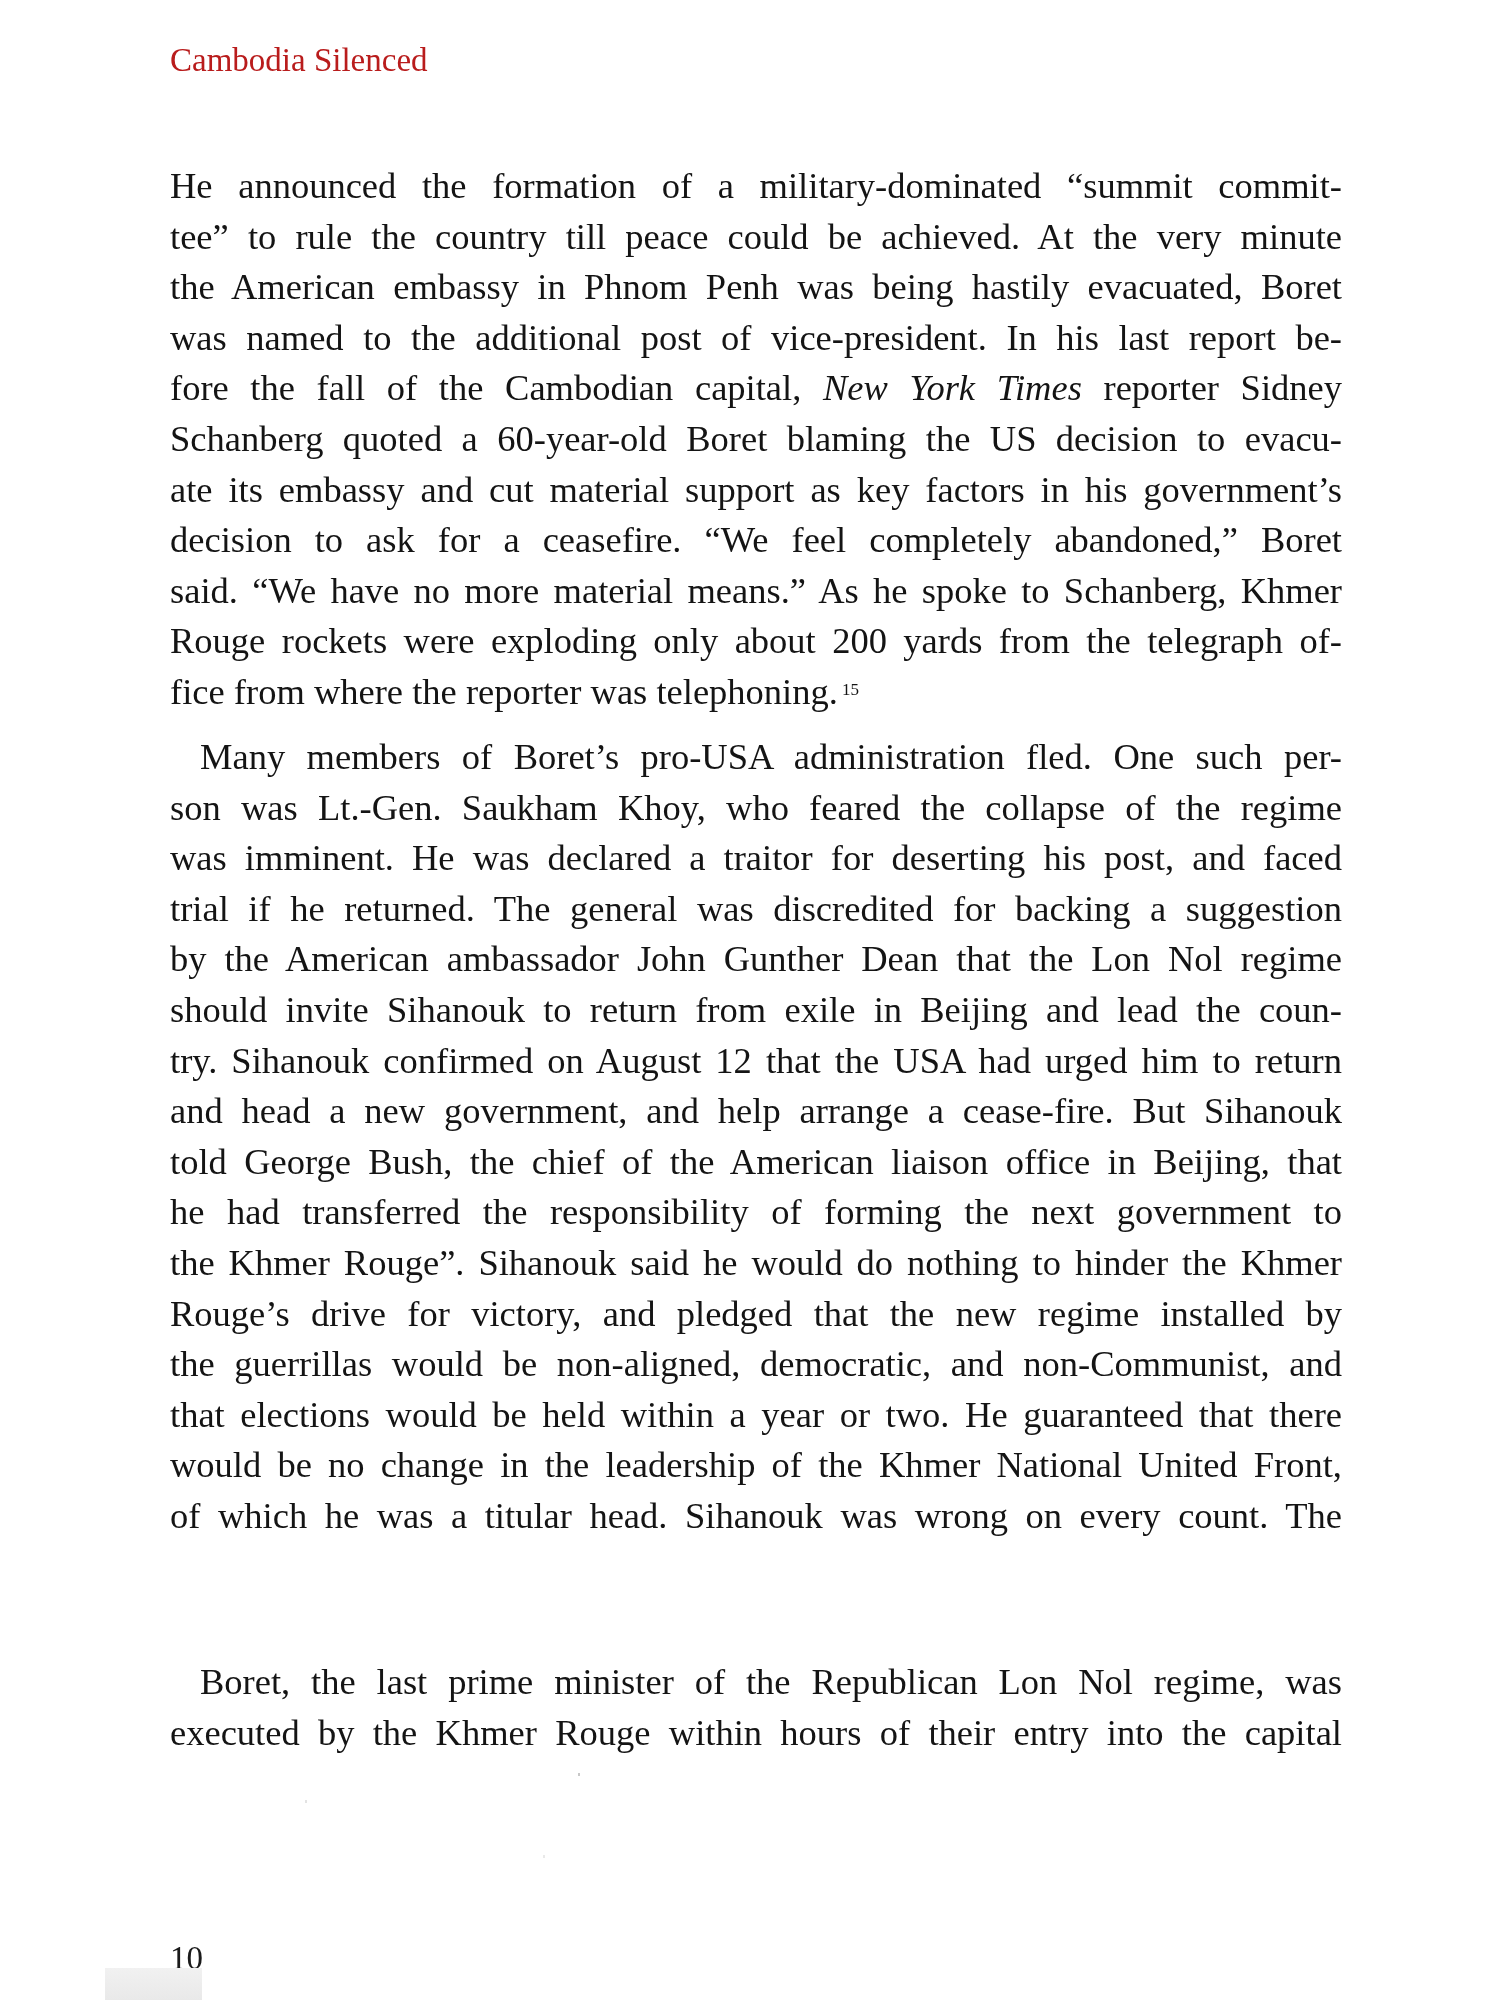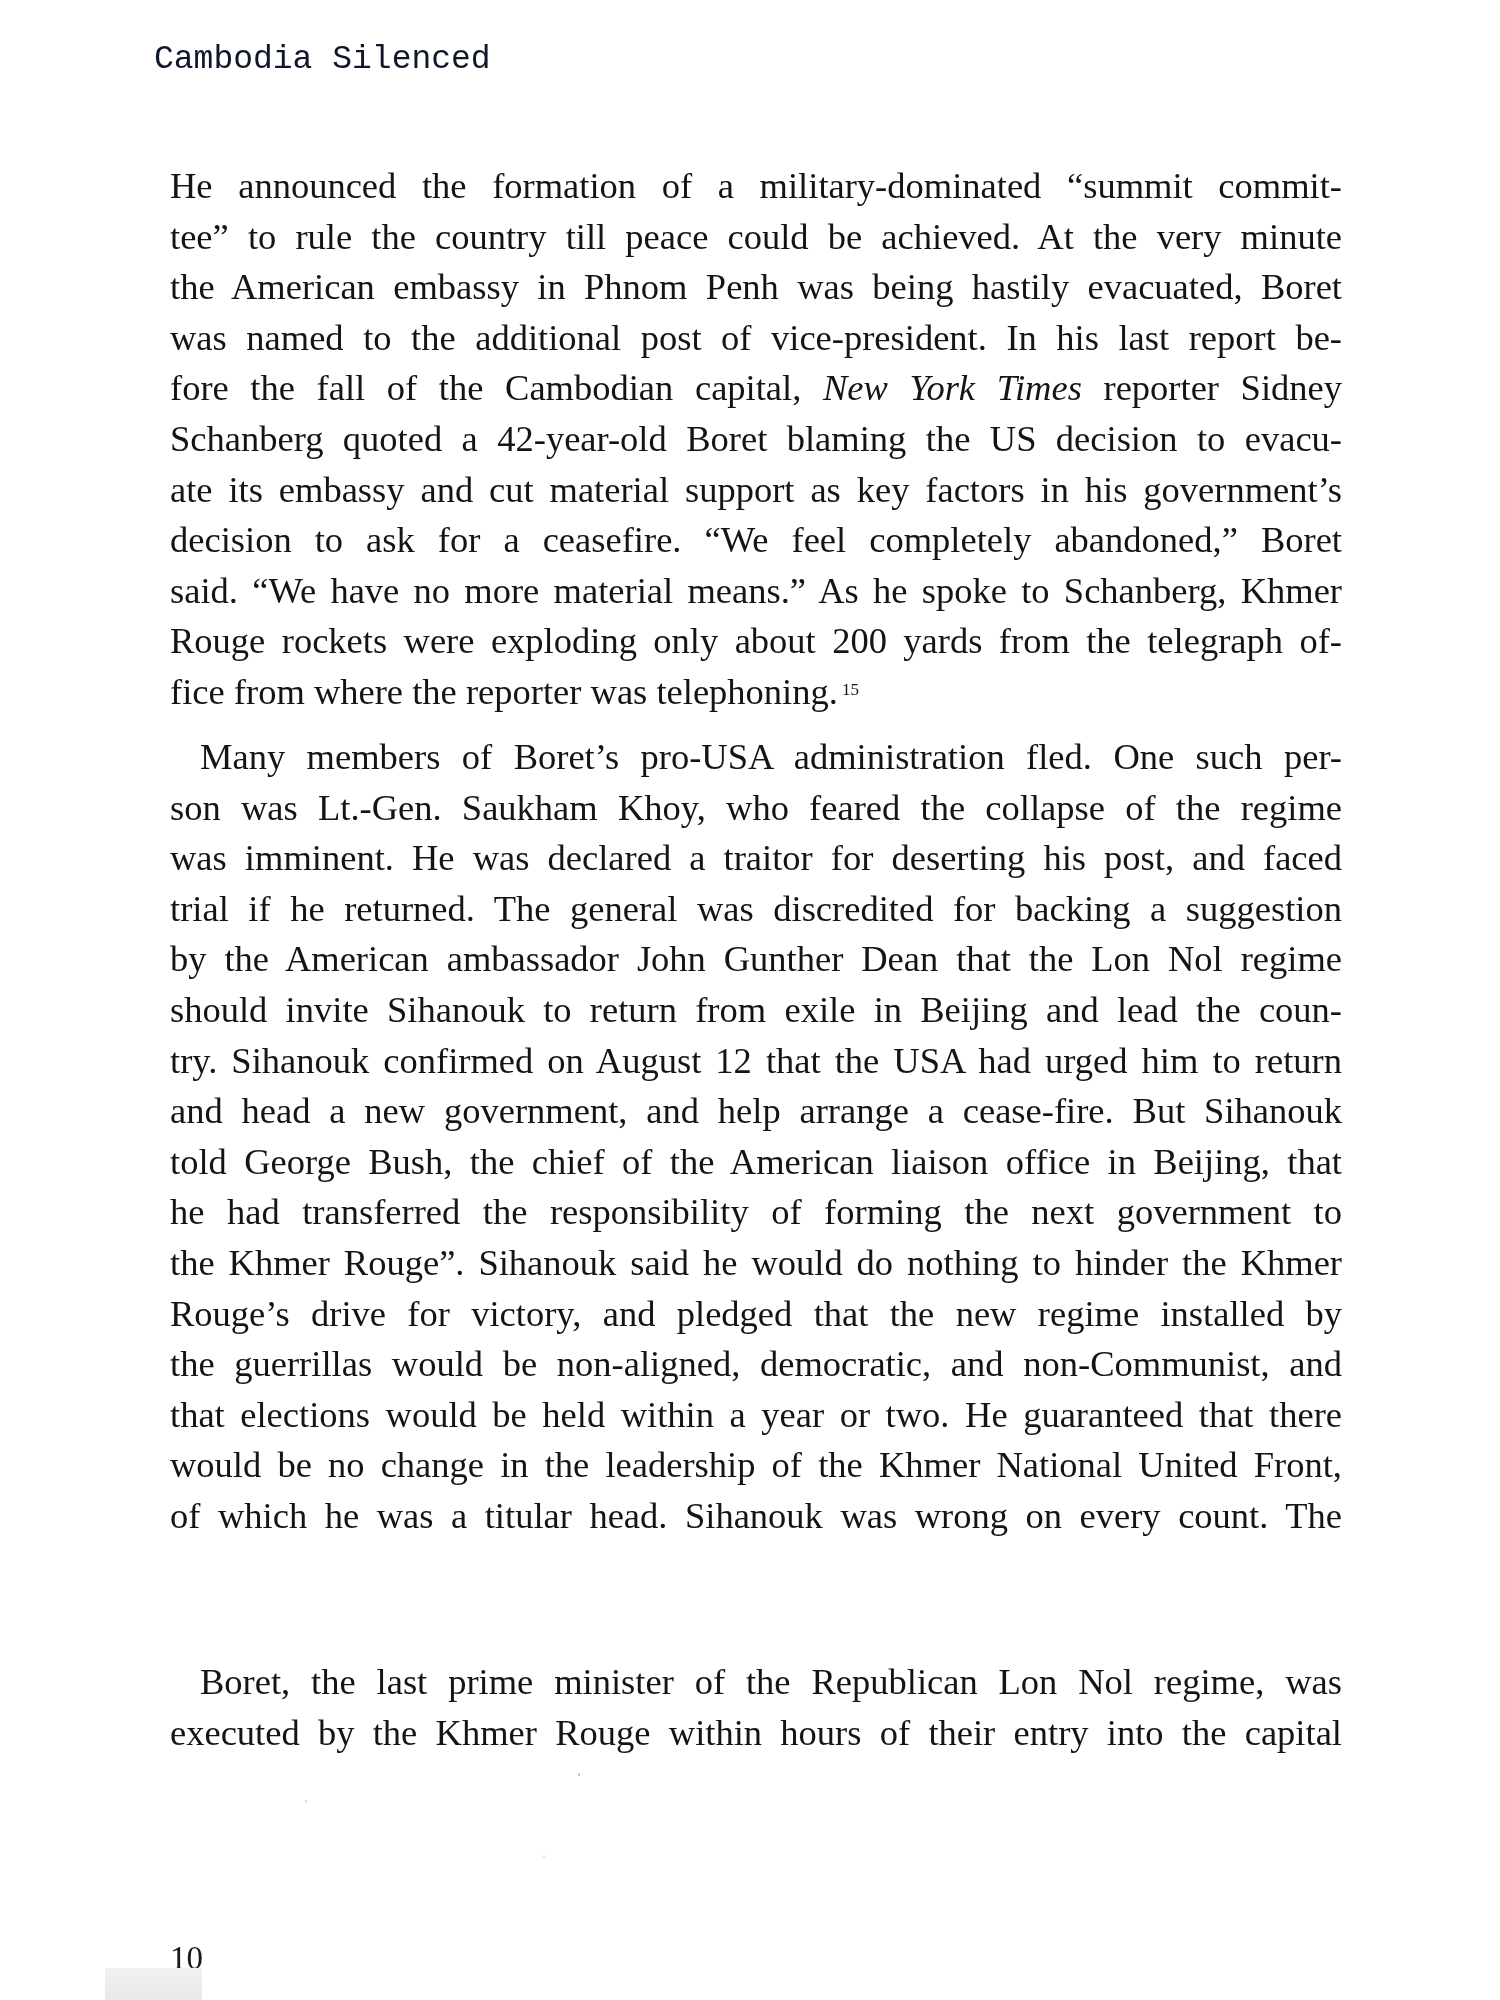--- a/index.html
+++ b/index.html
@@ -10,27 +10,26 @@
   body {
     width: 1500px;
     height: 2000px;
     position: relative;
     overflow: hidden;
     font-family: "Liberation Serif", "DejaVu Serif", serif;
     color: #161616;
   }
   .running-head {
     position: absolute;
-    left: 154px;
+    left: 170px;
     top: 40px;
     font-size: 33px;
     line-height: 40px;
-    color: #0f172a;
+    color: #b91c1c;
     white-space: nowrap;
-    font-family: Liberation Mono, monospace;
   }
   .text-block {
     position: absolute;
     left: 170px;
     width: 1172px;
     font-size: 36.5px;
     color: #141414;
   }
   .para {
     position: absolute;
@@ -91,21 +90,21 @@
 <div class="running-head">Cambodia Silenced</div>
 
 <div class="text-block" style="top:0;">
 
   <div class="para" style="top:161px;">
     <span class="line" style="white-space: normal;">He announced the formation of a military-dominated “summit commit-</span>
     <span class="line" style="white-space: normal;">tee” to rule the country till peace could be achieved. At the very minute</span>
     <span class="line" style="white-space: normal;">the American embassy in Phnom Penh was being hastily evacuated, Boret</span>
     <span class="line" style="white-space: normal;">was named to the additional post of vice-president. In his last report be-</span>
     <span class="line" style="white-space: normal;"><span class="seg">fore the fall of the Cambodian capital, </span><i>New York Times</i><span class="seg"> reporter Sidney</span></span>
-    <span class="line" style="white-space: normal;">Schanberg quoted a 42-year-old Boret blaming the US decision to evacu-</span>
+    <span class="line" style="white-space: normal;">Schanberg quoted a 60-year-old Boret blaming the US decision to evacu-</span>
     <span class="line" style="white-space: normal;">ate its embassy and cut material support as key factors in his government’s</span>
     <span class="line" style="white-space: normal;">decision to ask for a ceasefire. “We feel completely abandoned,” Boret</span>
     <span class="line" style="white-space: normal;">said. “We have no more material means.” As he spoke to Schanberg, Khmer</span>
     <span class="line" style="white-space: normal;">Rouge rockets were exploding only about 200 yards from the telegraph of-</span>
     <span class="line last" style="white-space: normal;"><span class="seg">fice from where the reporter was telephoning.</span><sup class="fn">15</sup></span>
   </div>
 
   <div class="para" style="top:732px;">
     <span class="line indent" style="white-space: normal;">Many members of Boret’s pro-USA administration fled. One such per-</span>
     <span class="line" style="white-space: normal;">son was Lt.-Gen. Saukham Khoy, who feared the collapse of the regime</span>

